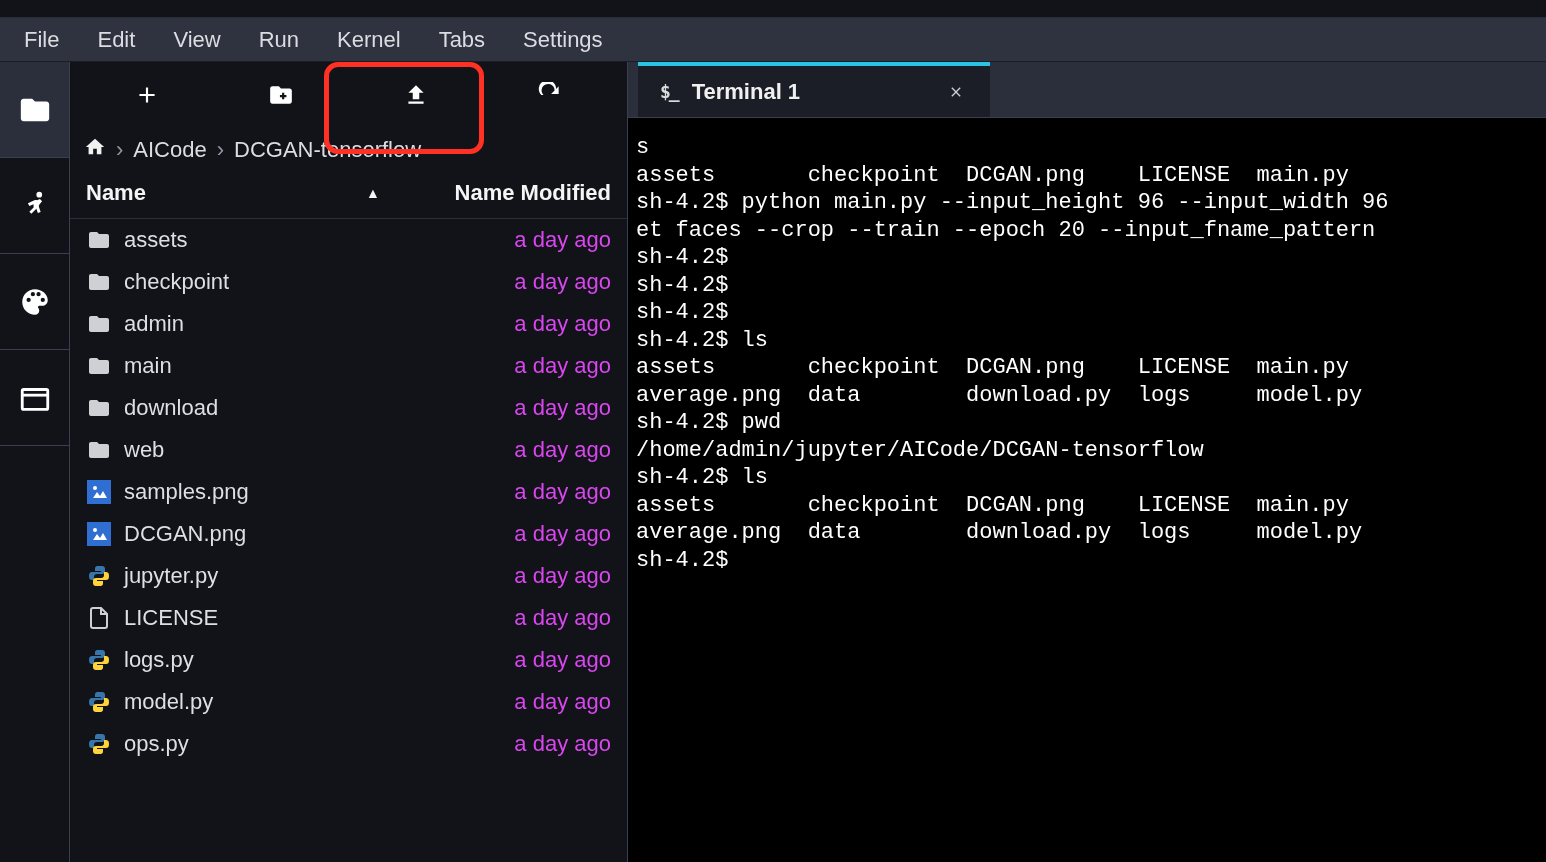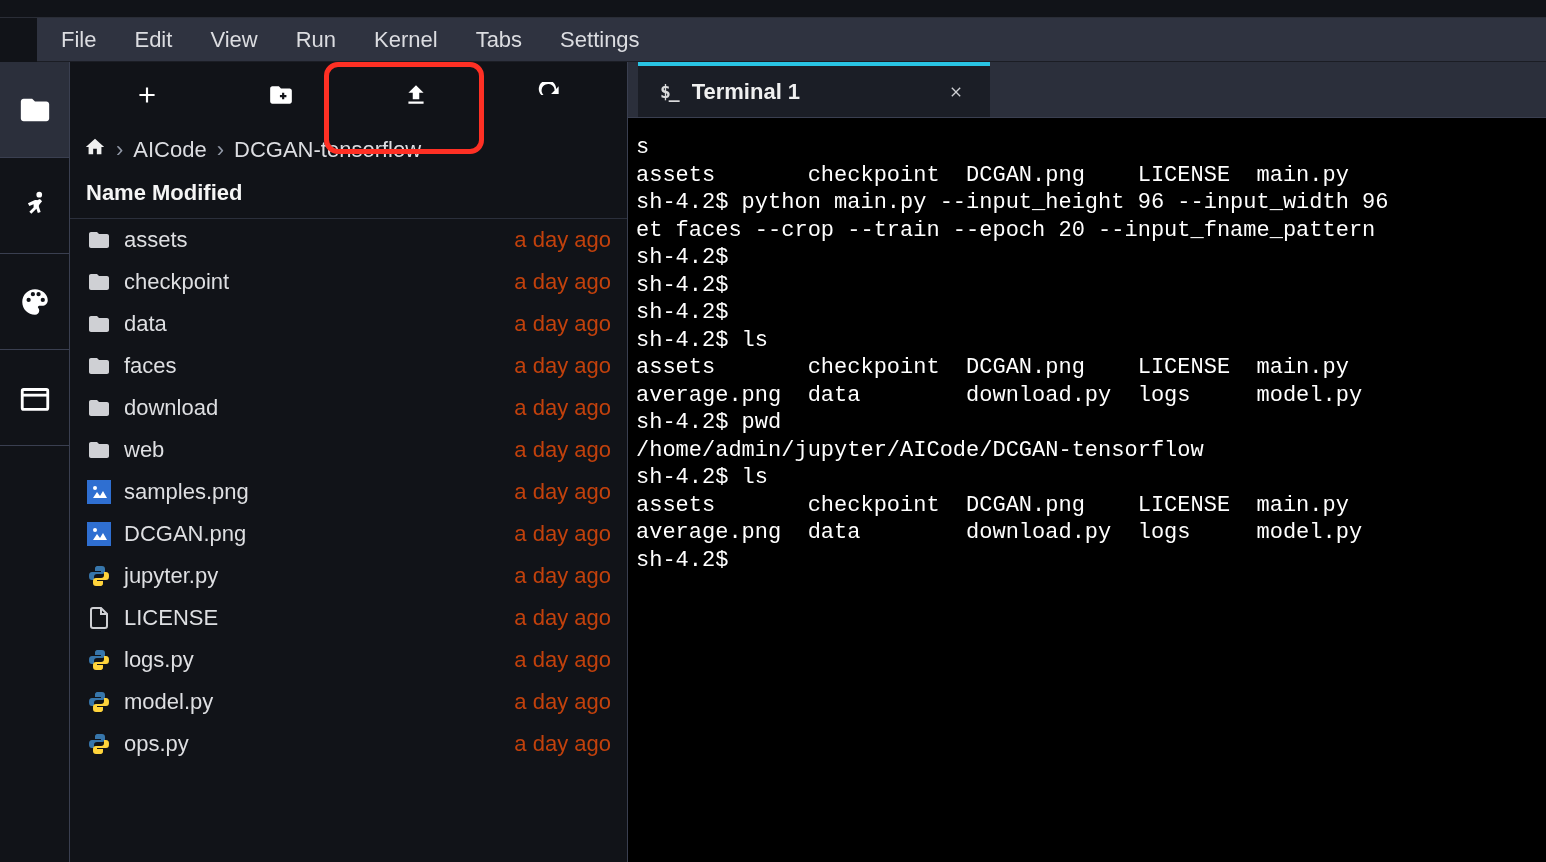--- a/index.html
+++ b/index.html
@@ -12,21 +12,20 @@
   }
   .top-spacer { height: 18px; background: #111318; border-bottom: 1px solid #2a2d36; }
   .menubar {
     display: flex;
     align-items: center;
     height: 44px;
     background: #2f3340;
     padding: 0 6px;
     border-bottom: 1px solid #1b1d24;
     gap: 2px;
-    margin-left: 37px;
   }
   .menubar-item {
     padding: 8px 18px;
     font-size: 22px;
     color: #dcdde1;
     cursor: pointer;
   }
 
   .main { display: flex; height: calc(100% - 62px); }
 
@@ -101,21 +100,21 @@
   .file-row {
     display: flex; align-items: center; justify-content: space-between;
     padding: 8px 16px;
     font-size: 22px;
     color: #dedfe2;
     cursor: pointer;
   }
   .file-left { display: flex; align-items: center; gap: 12px; }
   .file-icon { width: 26px; height: 26px; display: flex; align-items: center; justify-content: center; }
   .file-icon svg { width: 24px; height: 24px; }
-  .file-date { color: #c2410c; font-size: 22px; }
+  .file-date { color: #d946ef; font-size: 22px; }
 
   .workspace { flex: 1; background: #111318; display: flex; flex-direction: column; }
   .tabbar {
     display: flex; background: #2b2f3b; height: 56px;
     border-bottom: 1px solid #3a3f50;
     padding-left: 10px;
   }
   .tab {
     display: flex; align-items: center; gap: 14px;
     padding: 0 22px;
@@ -217,20 +216,24 @@
             <path d="M10 20v-6h4v6h5v-8h3L12 3 2 12h3v8z"></path>
           </svg>
       </span>
       <span class="sep">›</span>
       <span class="crumb">AICode</span>
       <span class="sep">›</span>
       <span class="crumb">DCGAN-tensorflow</span>
     </div>
 
     <div class="file-header">
+      <span class="name-col">
+        <span>Name</span>
+        <span class="sort-caret">▲</span>
+      </span>
       <span>Name Modified</span>
     </div>
 
     <div class="file-list">
         <div class="file-row">
           <div class="file-left">
             <span class="file-icon">
               <svg viewBox="0 0 24 24" fill="#cfd0d4">
                 <path d="M10 4H4c-1.1 0-2 .9-2 2v12c0 1.1.9 2 2 2h16c1.1 0 2-.9 2-2V8c0-1.1-.9-2-2-2h-8l-2-2z"></path>
               </svg>
@@ -250,32 +253,32 @@
           </div>
           <span class="file-date">a day ago</span>
         </div>
         <div class="file-row">
           <div class="file-left">
             <span class="file-icon">
               <svg viewBox="0 0 24 24" fill="#cfd0d4">
                 <path d="M10 4H4c-1.1 0-2 .9-2 2v12c0 1.1.9 2 2 2h16c1.1 0 2-.9 2-2V8c0-1.1-.9-2-2-2h-8l-2-2z"></path>
               </svg>
             </span>
-            <span>data</span>
-          </div>
-          <span class="file-date">a day ago</span>
-        </div>
-        <div class="file-row">
-          <div class="file-left">
-            <span class="file-icon">
-              <svg viewBox="0 0 24 24" fill="#cfd0d4">
-                <path d="M10 4H4c-1.1 0-2 .9-2 2v12c0 1.1.9 2 2 2h16c1.1 0 2-.9 2-2V8c0-1.1-.9-2-2-2h-8l-2-2z"></path>
-              </svg>
-            </span>
-            <span>faces</span>
+            <span>admin</span>
+          </div>
+          <span class="file-date">a day ago</span>
+        </div>
+        <div class="file-row">
+          <div class="file-left">
+            <span class="file-icon">
+              <svg viewBox="0 0 24 24" fill="#cfd0d4">
+                <path d="M10 4H4c-1.1 0-2 .9-2 2v12c0 1.1.9 2 2 2h16c1.1 0 2-.9 2-2V8c0-1.1-.9-2-2-2h-8l-2-2z"></path>
+              </svg>
+            </span>
+            <span>main</span>
           </div>
           <span class="file-date">a day ago</span>
         </div>
         <div class="file-row">
           <div class="file-left">
             <span class="file-icon">
               <svg viewBox="0 0 24 24" fill="#cfd0d4">
                 <path d="M10 4H4c-1.1 0-2 .9-2 2v12c0 1.1.9 2 2 2h16c1.1 0 2-.9 2-2V8c0-1.1-.9-2-2-2h-8l-2-2z"></path>
               </svg>
             </span>

